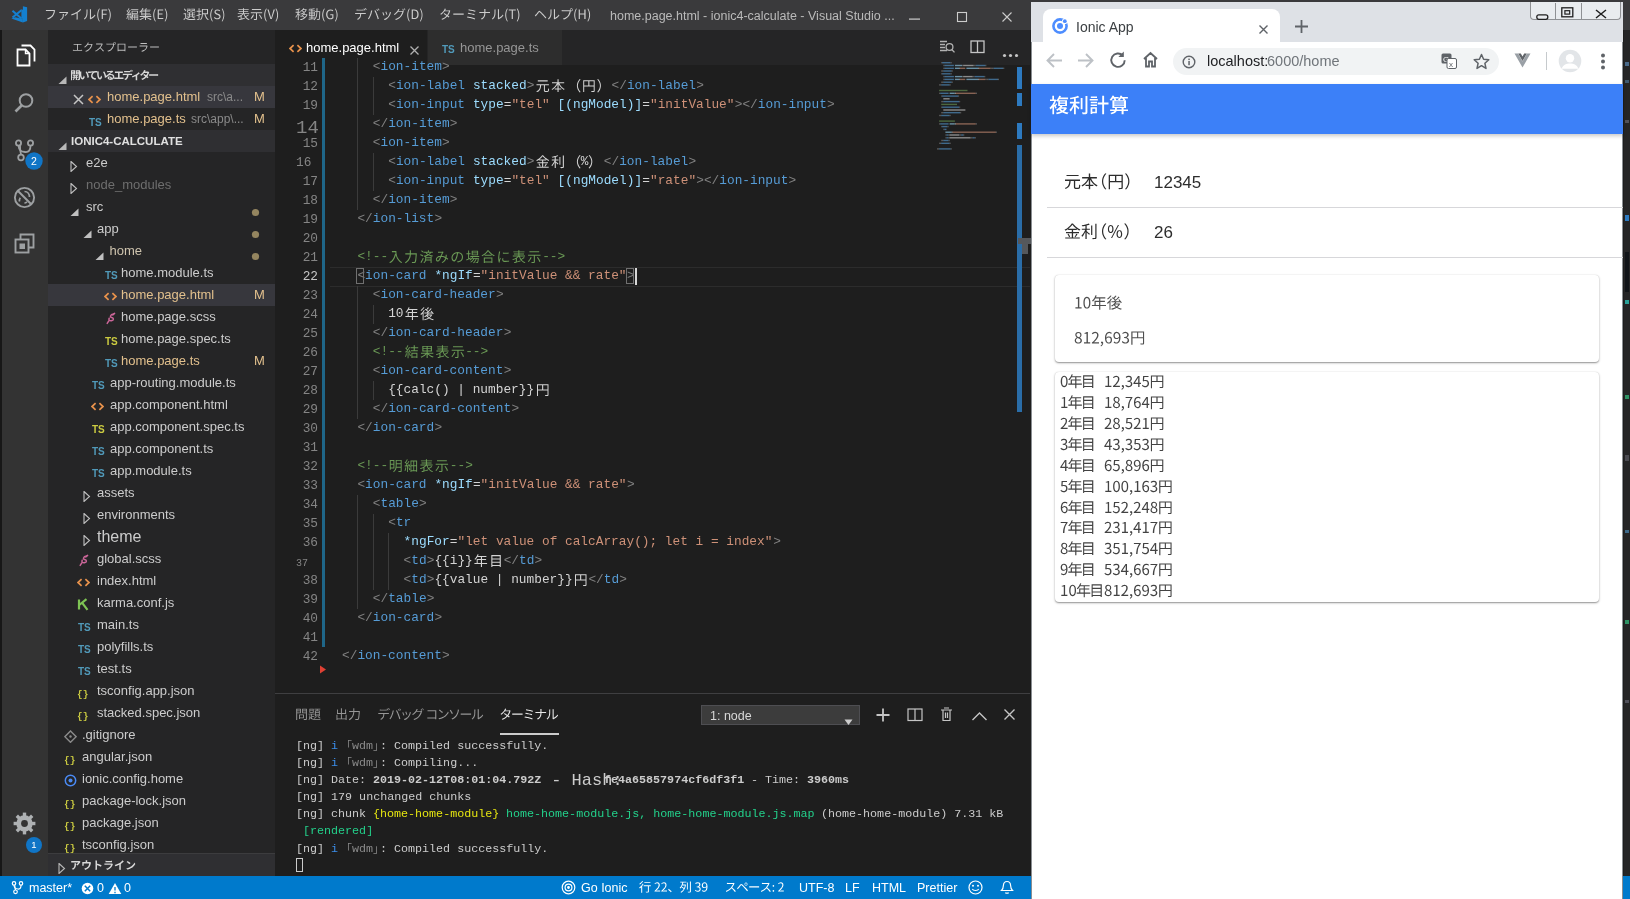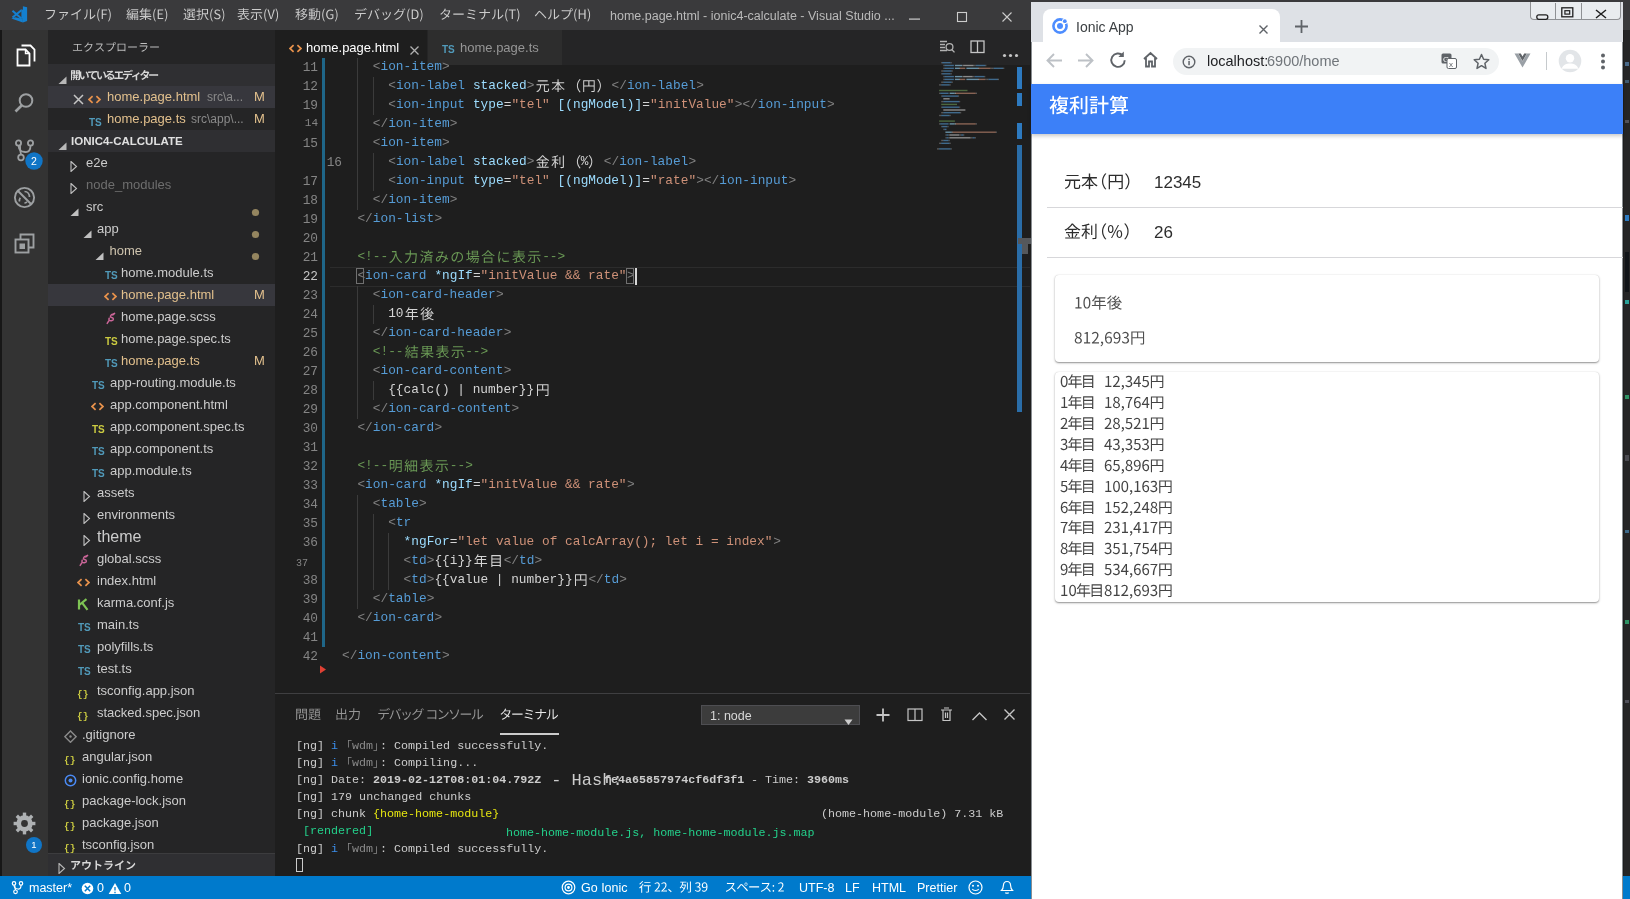--- a/index.html
+++ b/index.html
@@ -394,33 +394,33 @@
 <div style="position:absolute;left:503.70000000000005px;top:96.3px;font-family:'Liberation Mono';font-size:12.8px;font-weight:400;color:#d4d4d4;white-space:pre;line-height:18.6px;">=</div>
 <div style="position:absolute;left:511.4px;top:96.3px;font-family:'Liberation Mono';font-size:12.8px;font-weight:400;color:#ce9178;white-space:pre;line-height:18.6px;">"tel"</div>
 <div style="position:absolute;left:549.9px;top:96.3px;font-family:'Liberation Mono';font-size:12.8px;font-weight:400;color:#808080;white-space:pre;line-height:18.6px;"> </div>
 <div style="position:absolute;left:557.6px;top:96.3px;font-family:'Liberation Mono';font-size:12.8px;font-weight:400;color:#9cdcfe;white-space:pre;line-height:18.6px;">[(ngModel)]</div>
 <div style="position:absolute;left:642.3px;top:96.3px;font-family:'Liberation Mono';font-size:12.8px;font-weight:400;color:#d4d4d4;white-space:pre;line-height:18.6px;">=</div>
 <div style="position:absolute;left:650.0px;top:96.3px;font-family:'Liberation Mono';font-size:12.8px;font-weight:400;color:#ce9178;white-space:pre;line-height:18.6px;">"initValue"</div>
 <div style="position:absolute;left:734.7px;top:96.3px;font-family:'Liberation Mono';font-size:12.8px;font-weight:400;color:#808080;white-space:pre;line-height:18.6px;">&gt;</div>
 <div style="position:absolute;left:742.4000000000001px;top:96.3px;font-family:'Liberation Mono';font-size:12.8px;font-weight:400;color:#808080;white-space:pre;line-height:18.6px;">&lt;/</div>
 <div style="position:absolute;left:757.8px;top:96.3px;font-family:'Liberation Mono';font-size:12.8px;font-weight:400;color:#569cd6;white-space:pre;line-height:18.6px;">ion-input</div>
 <div style="position:absolute;left:827.1px;top:96.3px;font-family:'Liberation Mono';font-size:12.8px;font-weight:400;color:#808080;white-space:pre;line-height:18.6px;">&gt;</div>
-<div style="position:absolute;left:296px;top:117.2px;width:22px;text-align:right;font-family:'Liberation Mono';font-size:11px;color:#858585;">14</div>
+<div style="position:absolute;left:296px;top:117.2px;width:22px;text-align:right;font-family:'Liberation Mono';font-size:19px;color:#858585;">14</div>
 <div style="position:absolute;left:322px;top:115px;width:3px;height:19px;background:#1f6688;"></div>
 <div style="position:absolute;left:342.0px;top:115.3px;font-family:'Liberation Mono';font-size:12.8px;font-weight:400;color:#808080;white-space:pre;line-height:18.6px;">    </div>
 <div style="position:absolute;left:372.8px;top:115.3px;font-family:'Liberation Mono';font-size:12.8px;font-weight:400;color:#808080;white-space:pre;line-height:18.6px;">&lt;/</div>
 <div style="position:absolute;left:388.2px;top:115.3px;font-family:'Liberation Mono';font-size:12.8px;font-weight:400;color:#569cd6;white-space:pre;line-height:18.6px;">ion-item</div>
 <div style="position:absolute;left:449.8px;top:115.3px;font-family:'Liberation Mono';font-size:12.8px;font-weight:400;color:#808080;white-space:pre;line-height:18.6px;">&gt;</div>
 <div style="position:absolute;left:296px;top:136.2px;width:22px;text-align:right;font-family:'Liberation Mono';font-size:12.8px;color:#858585;">15</div>
 <div style="position:absolute;left:322px;top:134px;width:3px;height:19px;background:#1f6688;"></div>
 <div style="position:absolute;left:342.0px;top:134.3px;font-family:'Liberation Mono';font-size:12.8px;font-weight:400;color:#808080;white-space:pre;line-height:18.6px;">    </div>
 <div style="position:absolute;left:372.8px;top:134.3px;font-family:'Liberation Mono';font-size:12.8px;font-weight:400;color:#808080;white-space:pre;line-height:18.6px;">&lt;</div>
 <div style="position:absolute;left:380.5px;top:134.3px;font-family:'Liberation Mono';font-size:12.8px;font-weight:400;color:#569cd6;white-space:pre;line-height:18.6px;">ion-item</div>
 <div style="position:absolute;left:442.1px;top:134.3px;font-family:'Liberation Mono';font-size:12.8px;font-weight:400;color:#808080;white-space:pre;line-height:18.6px;">&gt;</div>
-<div style="position:absolute;left:296px;top:155.2px;width:22px;text-align:right;font-family:'Liberation Mono';font-size:12.8px;color:#858585;margin-left:24px;">16</div>
+<div style="position:absolute;left:296px;top:155.2px;width:22px;font-family:'Liberation Mono';font-size:12.8px;color:#858585;">16</div>
 <div style="position:absolute;left:322px;top:153px;width:3px;height:19px;background:#1f6688;"></div>
 <div style="position:absolute;left:342.0px;top:153.3px;font-family:'Liberation Mono';font-size:12.8px;font-weight:400;color:#808080;white-space:pre;line-height:18.6px;">      </div>
 <div style="position:absolute;left:388.2px;top:153.3px;font-family:'Liberation Mono';font-size:12.8px;font-weight:400;color:#808080;white-space:pre;line-height:18.6px;">&lt;</div>
 <div style="position:absolute;left:395.9px;top:153.3px;font-family:'Liberation Mono';font-size:12.8px;font-weight:400;color:#569cd6;white-space:pre;line-height:18.6px;">ion-label</div>
 <div style="position:absolute;left:465.2px;top:153.3px;font-family:'Liberation Mono';font-size:12.8px;font-weight:400;color:#808080;white-space:pre;line-height:18.6px;"> </div>
 <div style="position:absolute;left:472.9px;top:153.3px;font-family:'Liberation Mono';font-size:12.8px;font-weight:400;color:#9cdcfe;white-space:pre;line-height:18.6px;">stacked</div>
 <div style="position:absolute;left:526.8px;top:153.3px;font-family:'Liberation Mono';font-size:12.8px;font-weight:400;color:#808080;white-space:pre;line-height:18.6px;">&gt;</div>
 <div style="position:absolute;left:534.5px;top:153.7px;width:50px;height:20px;"><svg width="50" height="20" viewBox="0 0 50 20">
       <path d="M7.6 2.3Q7.1 3.1 6.2 4Q5.3 4.9 4.2 5.7Q3.1 6.5 1.9 7.1Q1.8 7 1.7 6.8Q1.6 6.7 1.5 6.5Q1.3 6.4 1.2 6.3Q2.4 5.7 3.6 4.8Q4.7 4 5.6 3.1Q6.5 2.1 7.1 1.2H8.1Q8.7 2 9.4 2.7Q10.1 3.4 10.9 4.1Q11.7 4.7 12.6 5.2Q13.4 5.8 14.2 6.1Q14 6.3 13.9 6.6Q13.7 6.8 13.5 7Q12.7 6.6 11.9 6.1Q11.1 5.5 10.3 4.9Q9.5 4.3 8.8 3.6Q8.1 2.9 7.6 2.3ZM4.2 5.5H11.2V6.5H4.2ZM2.4 8.3H13V9.3H2.4ZM1.7 12.8H13.7V13.7H1.7ZM7.1 5.9H8.2V13.2H7.1ZM3.5 10 4.4 9.6Q4.7 10 4.9 10.5Q5.2 10.9 5.4 11.4Q5.6 11.8 5.7 12.2L4.8 12.6Q4.7 12.2 4.5 11.8Q4.3 11.3 4.1 10.8Q3.8 10.4 3.5 10ZM10.9 9.6 11.9 10Q11.5 10.7 11 11.4Q10.5 12.1 10.1 12.6L9.3 12.2Q9.6 11.9 9.9 11.4Q10.2 11 10.4 10.5Q10.7 10 10.9 9.6Z M16.8 5.5H23.5V6.5H16.8ZM24.4 2.9H25.4V10.7H24.4ZM19.7 2.4H20.8V14.1H19.7ZM27.8 1.5H28.9V12.7Q28.9 13.3 28.7 13.6Q28.6 13.8 28.2 14Q27.9 14.1 27.3 14.1Q26.7 14.2 25.7 14.1Q25.7 14 25.6 13.8Q25.6 13.6 25.5 13.4Q25.4 13.2 25.3 13.1Q26.1 13.1 26.7 13.1Q27.3 13.1 27.5 13.1Q27.7 13.1 27.8 13Q27.8 12.9 27.8 12.7ZM22.5 1.3 23.3 2.1Q22.5 2.5 21.4 2.7Q20.4 3 19.2 3.2Q18.1 3.4 17 3.5Q17 3.3 16.9 3.1Q16.8 2.9 16.7 2.7Q17.5 2.6 18.3 2.4Q19.1 2.3 19.9 2.1Q20.7 2 21.3 1.8Q22 1.6 22.5 1.3ZM19.7 5.9 20.4 6.2Q20.2 7 19.8 7.9Q19.4 8.7 19 9.5Q18.5 10.3 18 11Q17.5 11.7 17.1 12.2Q17 12 16.9 11.9Q16.8 11.7 16.7 11.5Q16.6 11.3 16.5 11.2Q16.9 10.8 17.4 10.2Q17.9 9.5 18.3 8.8Q18.8 8.1 19.1 7.4Q19.5 6.6 19.7 5.9ZM20.6 7.4Q20.8 7.5 21.2 7.8Q21.6 8.2 22 8.5Q22.5 8.9 22.9 9.2Q23.2 9.6 23.4 9.7L22.8 10.6Q22.6 10.4 22.2 10Q21.9 9.6 21.5 9.2Q21 8.8 20.7 8.5Q20.3 8.1 20.1 7.9Z M41.9 7.7Q41.9 6.3 42.3 5.1Q42.6 3.9 43.3 2.9Q43.9 1.9 44.7 1L45.6 1.5Q44.8 2.3 44.2 3.3Q43.6 4.2 43.3 5.3Q42.9 6.4 42.9 7.7Q42.9 8.9 43.3 10Q43.6 11.2 44.2 12.1Q44.8 13.1 45.6 13.9L44.7 14.4Q43.9 13.5 43.3 12.5Q42.6 11.5 42.3 10.3Q41.9 9.1 41.9 7.7Z" fill="#d4d4d4"></path>
     </svg></div>
@@ -810,21 +810,21 @@
 <div style="position:absolute;left:296.0px;top:772.1px;font-family:'Liberation Mono';font-size:11.7px;font-weight:400;color:#cccccc;white-space:pre;line-height:17.0px;">[ng] Date: </div>
 <div style="position:absolute;left:373.0px;top:772.1px;font-family:'Liberation Mono';font-size:11.7px;font-weight:700;color:#cccccc;white-space:pre;line-height:17.0px;">2019-02-12T08:01:04.792Z</div>
 <div style="position:absolute;left:541.0px;top:772.1px;font-family:'Liberation Mono';font-size:17px;font-weight:400;color:#cccccc;white-space:pre;line-height:17.0px;"> - Hash: </div>
 <div style="position:absolute;left:604.0px;top:772.1px;font-family:'Liberation Mono';font-size:11.7px;font-weight:700;color:#cccccc;white-space:pre;line-height:17.0px;">fe4a65857974cf6df3f1</div>
 <div style="position:absolute;left:744.0px;top:772.1px;font-family:'Liberation Mono';font-size:11.7px;font-weight:400;color:#cccccc;white-space:pre;line-height:17.0px;"> - Time: </div>
 <div style="position:absolute;left:807.0px;top:772.1px;font-family:'Liberation Mono';font-size:11.7px;font-weight:700;color:#cccccc;white-space:pre;line-height:17.0px;">3960ms</div>
 <div style="position:absolute;left:296.0px;top:789.2px;font-family:'Liberation Mono';font-size:11.7px;font-weight:400;color:#cccccc;white-space:pre;line-height:17.0px;">[ng] 179 unchanged chunks</div>
 <div style="position:absolute;left:296.0px;top:806.3px;font-family:'Liberation Mono';font-size:11.7px;font-weight:400;color:#cccccc;white-space:pre;line-height:17.0px;">[ng] chunk </div>
 <div style="position:absolute;left:373.0px;top:806.3px;font-family:'Liberation Mono';font-size:11.7px;font-weight:400;color:#e5e510;white-space:pre;line-height:17.0px;">{home-home-module}</div>
 <div style="position:absolute;left:499.0px;top:806.3px;font-family:'Liberation Mono';font-size:11.7px;font-weight:400;color:#cccccc;white-space:pre;line-height:17.0px;"> </div>
-<div style="position:absolute;left:506.0px;top:806.3px;font-family:'Liberation Mono';font-size:11.7px;font-weight:400;color:#23d18b;white-space:pre;line-height:17.0px;margin-top:19px;">home-home-module.js, home-home-module.js.map</div>
+<div style="position:absolute;left:506.0px;top:806.3px;font-family:'Liberation Mono';font-size:11.7px;font-weight:400;color:#23d18b;white-space:pre;line-height:17.0px;">home-home-module.js, home-home-module.js.map</div>
 <div style="position:absolute;left:814.0px;top:806.3px;font-family:'Liberation Mono';font-size:11.7px;font-weight:400;color:#cccccc;white-space:pre;line-height:17.0px;"> (home-home-module) 7.31 kB</div>
 <div style="position:absolute;left:296.0px;top:823.4px;font-family:'Liberation Mono';font-size:11.7px;font-weight:400;color:#23d18b;white-space:pre;line-height:17.0px;"> [rendered]</div>
 <div style="position:absolute;left:296.0px;top:840.5px;font-family:'Liberation Mono';font-size:11.7px;font-weight:400;color:#cccccc;white-space:pre;line-height:17.0px;">[ng] </div>
 <div style="position:absolute;left:331.0px;top:840.5px;font-family:'Liberation Mono';font-size:11.7px;font-weight:400;color:#3b8eea;white-space:pre;line-height:17.0px;">i</div>
 <div style="position:absolute;left:338.0px;top:840.5px;font-family:'Liberation Mono';font-size:11.7px;font-weight:400;color:#cccccc;white-space:pre;line-height:17.0px;"> </div>
 <div style="position:absolute;left:345.0px;top:841.5px;width:11px;height:16px;"><svg width="11" height="16" viewBox="0 0 11 16">
       <path d="M3 1H6.6V1.8H3.8V8.4H3Z" fill="#8a8a8a"></path>
     </svg></div>
 <div style="position:absolute;left:352.0px;top:840.5px;font-family:'Liberation Mono';font-size:11.7px;font-weight:400;color:#8a8a8a;white-space:pre;line-height:17.0px;">wdm</div>
 <div style="position:absolute;left:373.0px;top:841.5px;width:11px;height:16px;"><svg width="11" height="16" viewBox="0 0 11 16">
@@ -941,21 +941,21 @@
 <div style="position:absolute;left:1141px;top:50px;width:19px;height:19px;"><svg width="19" height="19" viewBox="0 0 19 19">
       <path d="M3 9 L9.5 3 L16 9 M5 8 L5 16.5 L8 16.5 L8 11.5 L11 11.5 L11 16.5 L14 16.5 L14 8" fill="none" stroke="#5f6368" stroke-width="1.8"></path>
     </svg></div>
 <div style="position:absolute;left:1173px;top:48px;width:326px;height:27px;background:#f1f3f4;border-radius:13.5px;"></div>
 <div style="position:absolute;left:1182px;top:55px;width:14px;height:14px;"><svg width="14" height="14" viewBox="0 0 14 14">
       <circle cx="7" cy="7" r="5.8" fill="none" stroke="#5f6368" stroke-width="1.4"></circle>
       <rect x="6.3" y="6" width="1.5" height="4.2" fill="#5f6368"></rect>
       <rect x="6.3" y="3.6" width="1.5" height="1.5" fill="#5f6368"></rect>
     </svg></div>
 <div style="position:absolute;left:1207px;top:51.1px;font-family:'Liberation Sans';font-size:14.5px;font-weight:400;color:#202124;white-space:pre;line-height:21.0px;">localhost:</div>
-<div style="position:absolute;left:1267px;top:51.1px;font-family:'Liberation Sans';font-size:14.5px;font-weight:400;color:#70757a;white-space:pre;line-height:21.0px;">6900/home</div>
+<div style="position:absolute;left:1267px;top:51.1px;font-family:'Liberation Sans';font-size:14.5px;font-weight:400;color:#70757a;white-space:pre;line-height:21.0px;">6000/home</div>
 <div style="position:absolute;left:1441px;top:53px;width:16px;height:16px;"><svg width="16" height="16" viewBox="0 0 16 16">
       <rect x="0.5" y="0.5" width="10" height="10" rx="1.5" fill="#5f6368"></rect>
       <text x="2" y="8.7" font-family="Liberation Sans" font-size="8" fill="#fff">G</text>
       <rect x="6" y="5.5" width="9.5" height="10" rx="1.5" fill="#fff" stroke="#5f6368" stroke-width="1"></rect>
       <text x="8" y="13.5" font-family="Liberation Sans" font-size="8" fill="#5f6368">x</text>
     </svg></div>
 <div style="position:absolute;left:1473px;top:53px;width:17px;height:17px;"><svg width="17" height="17" viewBox="0 0 17 17">
       <path d="M8.5 1.5 L10.6 6.3 L15.8 6.8 L11.9 10.3 L13 15.4 L8.5 12.7 L4 15.4 L5.1 10.3 L1.2 6.8 L6.4 6.3 Z" fill="none" stroke="#5f6368" stroke-width="1.5" stroke-linejoin="round"></path>
     </svg></div>
 <div style="position:absolute;left:1514px;top:53px;width:17px;height:16px;"><svg width="17" height="16" viewBox="0 0 17 16">

